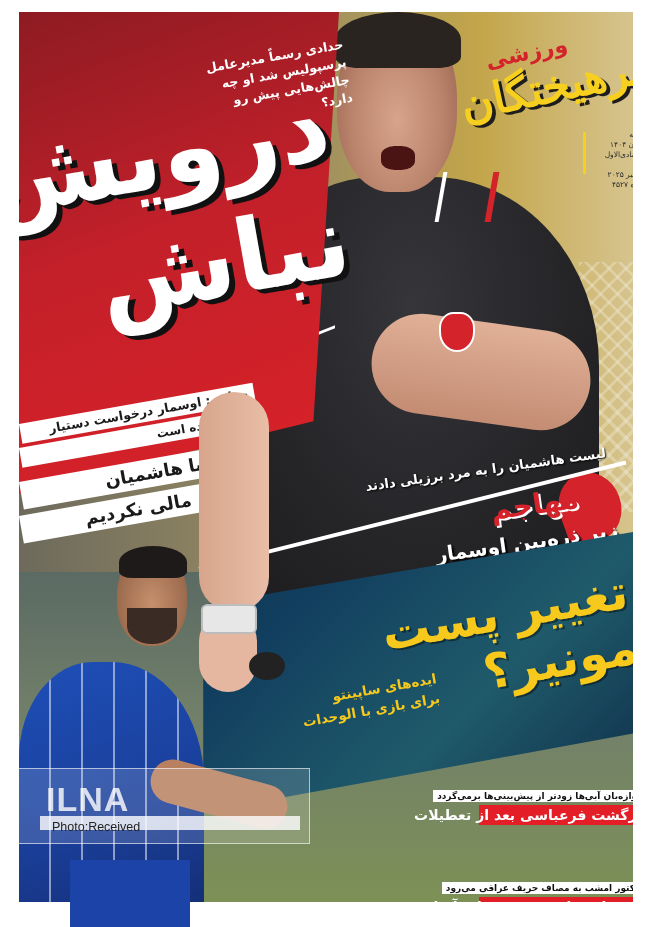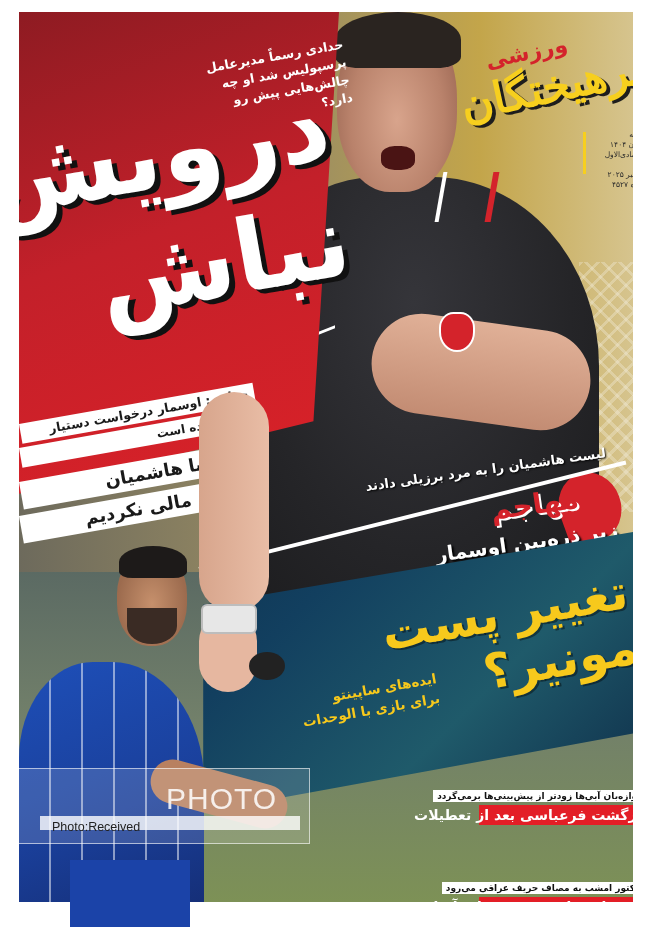--- a/index.html
+++ b/index.html
@@ -150,15 +150,15 @@
   <div class="news news2">
     <span class="news-kicker">تراکتور امشب به مصاف حریف عراقی می‌رود</span>
     <span class="news-head">الشرطه خیلی سخت، خیلی آسان</span>
   </div>
 </div>
 
 <div class="player-shorts"></div>
 
 <div class="wm">
   <div class="wm-frame"></div>
-  <div class="wm-photo">PHOTO</div>
+  <div class="wm-ilna">ILNA</div>
   <div class="wm-credit">Photo:Received</div>
 </div>
 
 </body></html>

